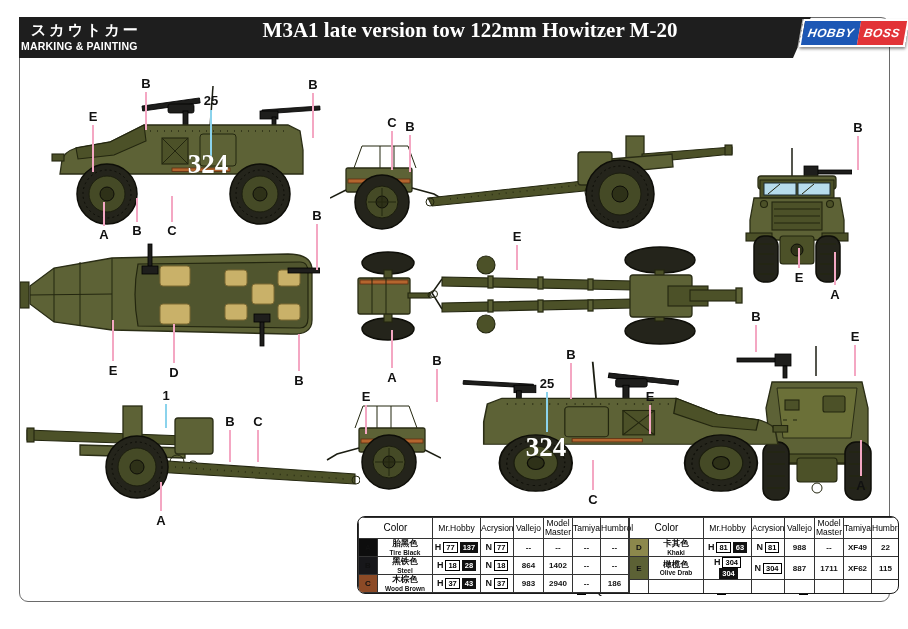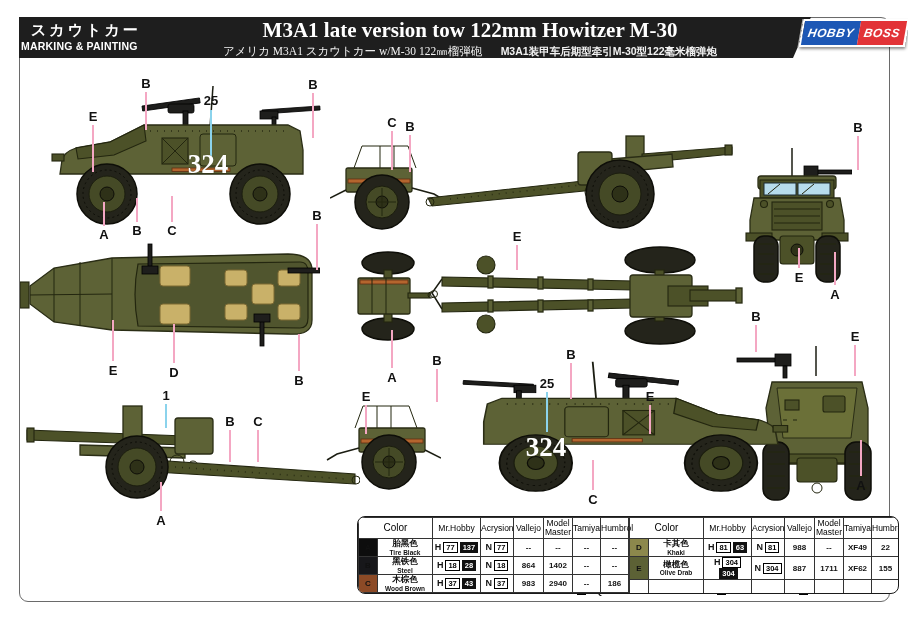--- a/index.html
+++ b/index.html
@@ -79,25 +79,21 @@
 </style>
 </head>
 <body>
 
 <div id="sheet">
   <div id="frame"></div>
 
   <div id="header-bar"></div>
   <div class="hdr-zh">スカウトカー</div>
   <div class="hdr-en">MARKING &amp; PAINTING</div>
-  <div class="hdr-title">M3A1  late version tow 122mm Howitzer M-30</div>
-  <div class="hdr-sub">
-    <span class="jp">アメリカ M3A1 スカウトカー w/M-30 122㎜榴弾砲</span>
-    <span class="zh">M3A1装甲车后期型牵引M-30型122毫米榴弹炮</span>
-  </div>
+  <div class="hdr-title">M3A1  late version tow 122mm Howitzer M-20</div>
   <div id="logo">
     <span id="logo-blue" style="background: rgb(28, 87, 181);">HOBBY</span>
     <span id="logo-red" style="background: rgb(226, 51, 55);">BOSS</span>
   </div>
 
   <div class="art" style="left:50px;top:82px;">
     <svg width="285" height="160" viewBox="0 0 285 160">
       <line x1="163" y1="4" x2="160" y2="46" class="thin"></line>
       <g>
         <rect x="92" y="20" width="58" height="5" class="gun" transform="rotate(-8 121 22)"></rect>
@@ -561,21 +557,21 @@
             <td class="swatch" style="background: rgb(92, 97, 53);">E</td>
             <td class="cname">
               <div class="zh">橄榄色</div>
               <div class="en">Olive Drab</div>
             </td>
             <td><span class="mhH">H</span><span class="bx o">304</span><span class="bx f">304</span></td>
             <td><span class="mhH">N</span><span class="bx o">304</span></td>
             <td>887</td>
             <td>1711</td>
             <td>XF62</td>
-            <td>155</td>
+            <td>115</td>
           </tr>
           <tr>
             <td class="swatch"></td>
             <td class="cname"></td>
             <td></td>
             <td></td>
             <td></td>
             <td></td>
             <td></td>
             <td></td>

